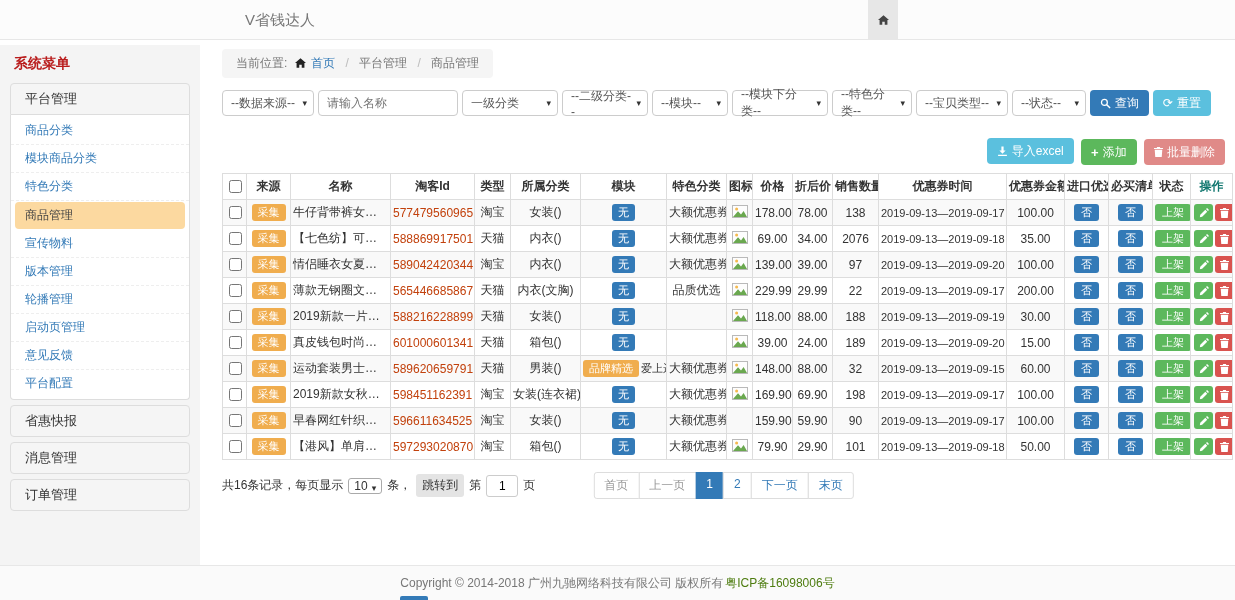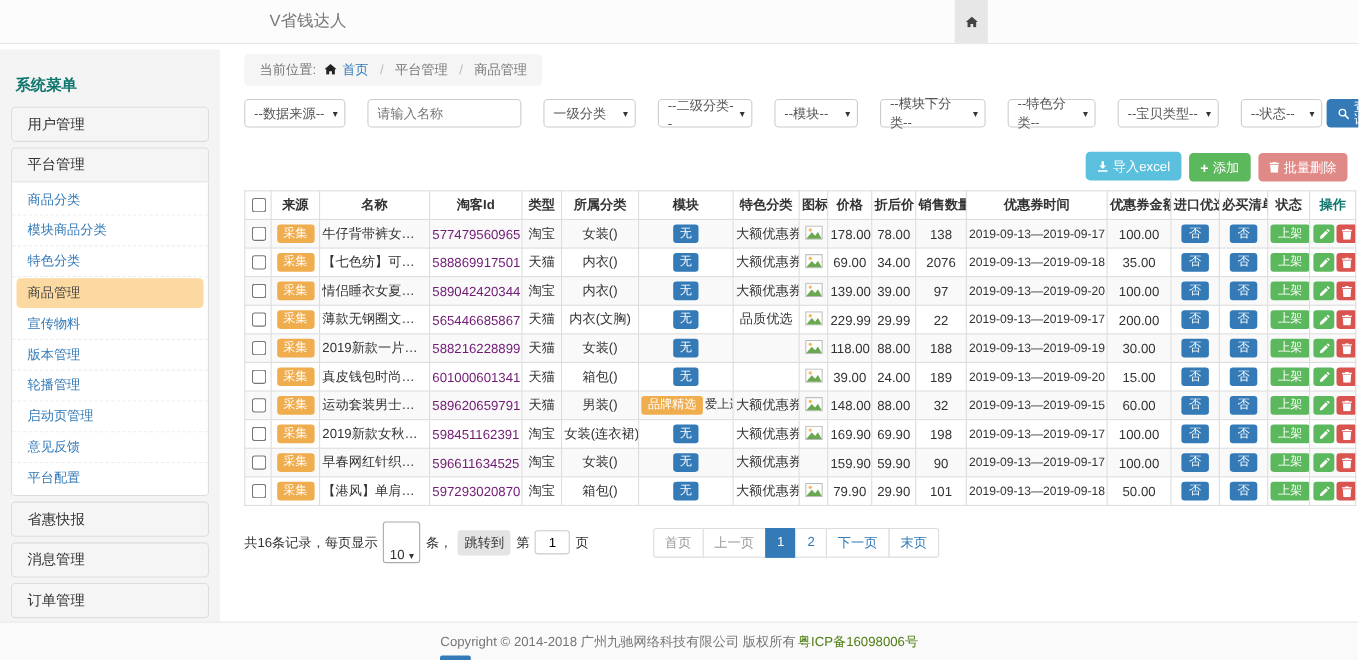--- a/index.html
+++ b/index.html
@@ -11,21 +11,21 @@
   .header{position:absolute;top:0;left:0;right:0;height:40px;background:#fcfcfc;border-bottom:1px solid #e7e7e7;z-index:4}
   .brand{position:absolute;left:245px;top:0;line-height:40px;font-size:15px;color:#777}
   .home-box{position:absolute;left:868px;top:0;width:30px;height:39px;background:#e7e7e7;
             display:flex;align-items:center;justify-content:center;color:#444;cursor:pointer}
   .welcome{position:absolute;left:908px;top:0;line-height:40px;font-size:12px;color:#555;cursor:pointer}
   .welcome .caret{font-size:9px;color:#555;margin-left:3px}
 
   
   .sidebar{position:absolute;top:45px;left:0;width:200px;bottom:35px;background:#f4f4f4;
            padding:8px 10px;overflow:hidden}
-  .sidebar-title{font-size:14px;font-weight:bold;color:#0f766e;margin:16px 0 10px 4px}
+  .sidebar-title{font-size:14px;font-weight:bold;color:#b91c1c;margin:2px 0 10px 4px}
   .menu-group{background:#f5f5f5;border:1px solid #ddd;border-radius:4px;padding:6px 14px;
               font-size:13px;color:#333;margin-bottom:5px;cursor:pointer}
   .menu-group.expanded{border-radius:4px 4px 0 0;margin-bottom:0}
   .submenu{background:#fff;border:1px solid #ddd;border-top:none;border-radius:0 0 4px 4px;
            margin-bottom:5px;padding:2px 0}
   .submenu-item{padding:5px 14px;font-size:12px;color:#337ab7;border-bottom:1px dashed #eee;cursor:pointer}
   .submenu-item:last-child{border-bottom:none}
   .submenu-item.active{background:#fcd9a0;border-radius:4px;margin:1px 4px;padding:5px 10px;
                        color:#444;border-bottom:none}
 
@@ -36,59 +36,59 @@
               font-size:12px;color:#777;margin-bottom:12px}
   .breadcrumb .home-link{color:#337ab7;text-decoration:none;cursor:pointer}
   .crumb-house{color:#222;margin:0 2px 0 4px;display:inline-block;vertical-align:-1px}
   .crumb-sep{margin:0 7px;color:#bbb}
 
   .filter-row{display:flex;gap:4px;align-items:center;margin-bottom:22px}
   .f-select{height:26px;border:1px solid #ccc;border-radius:4px;background:#fff;display:flex;
             align-items:center;justify-content:space-between;padding:0 6px 0 8px;font-size:12px;
             color:#555;cursor:pointer}
   .f-select .caret,.pp-select .caret{font-size:9px;color:#333;margin-left:4px}
-  .f0{width:92px}.f2{width:84px}.f3{width:86px}.f4{width:76px}.f5{width:96px}.f6{width:80px}.f7{width:92px}.f8{width:74px}
+  .f0{width:92px}.f2{width:96px}.f3{width:86px}.f4{width:76px}.f5{width:96px}.f6{width:80px}.f7{width:92px}.f8{width:74px}
   .f-input{height:26px;border:1px solid #ccc;border-radius:4px;padding:0 8px;font-size:12px;
            width:140px;color:#555;font-family:inherit}
   .btn{height:26px;border:none;border-radius:4px;color:#fff;font-size:12px;display:inline-flex;
        align-items:center;gap:4px;padding:12px 10px;cursor:pointer;font-family:inherit;line-height:1}
   .btn-primary{background:#337ab7}
   .btn-info{background:#5bc0de}
   .btn-success{background:#5cb85c}
   .btn-danger-light{background:#e08a88}
   .plus-glyph{font-size:13px;font-weight:bold}
 
   .actions{text-align:right;margin-bottom:8px}
   .actions .btn{margin-left:4px}
 
   table{width:100%;border-collapse:collapse;table-layout:fixed;font-size:12px}
   th,td{border:1px solid #ddd;padding:3px 2px;text-align:center;height:20px;overflow:hidden;white-space:nowrap}
   th{font-weight:bold;color:#333;background:#fff}
   tbody tr:nth-child(odd){background:#f9f9f9}
   .th-ops{color:#0f766e}
   .cell-name{text-overflow:ellipsis}
-  .cell-taoke{color:#701a75}
+  .cell-taoke{color:#c2410c}
   .cell-date{font-size:11px}
   .badge{display:inline-block;border-radius:3px;color:#fff;font-size:11px;padding:2px 6px;line-height:1.25}
   .badge-orange{background:#f0ad4e}
   .badge-blue{background:#337ab7}
   .module-text{margin-left:2px;font-size:11px;color:#333}
   .btn-xs{display:inline-block;border-radius:3px;color:#fff;font-size:11px;padding:2px 7px;
           line-height:1.25;cursor:pointer}
   .no-btn{background:#337ab7}
   .status-btn{background:#5cb85c}
   .op-btn{width:19px;height:17px;border-radius:3px;display:inline-flex;align-items:center;
           justify-content:center;margin:0 1px;cursor:pointer;vertical-align:middle}
   .op-edit{background:#5cb85c}
   .op-del{background:#d9534f}
   .ic{display:inline-flex;align-items:center;justify-content:center}
 
   .pager-row{position:relative;display:flex;align-items:center;margin-top:14px;font-size:12px;color:#333}
   .pager-left{display:flex;align-items:center;gap:5px}
-  .pp-select{height:38px;border:1px solid #aaa;border-radius:3px;display:inline-flex;align-items:flex-end;
+  .pp-select{height:16px;border:1px solid #aaa;border-radius:3px;display:inline-flex;align-items:flex-end;
              padding:0 5px;background:#fff;cursor:pointer}
   .jump-badge{background:#e4e4e4;padding:3px 6px;border-radius:3px;color:#333;cursor:pointer}
   .jump-input{width:32px;height:22px;border:1px solid #ccc;border-radius:3px;text-align:center;
               font-size:12px;font-family:inherit}
   .pages{position:absolute;left:50%;transform:translateX(-50%);display:flex}
   .page-btn{border:1px solid #ddd;padding:4px 10px;color:#337ab7;background:#fff;margin-left:-1px;
             cursor:pointer;font-size:12px}
   .page-btn.disabled{color:#999}
   .page-btn.active{background:#337ab7;color:#fff;border-color:#337ab7}
   .page-btn:first-child{border-radius:3px 0 0 3px;margin-left:0}
@@ -111,21 +111,20 @@
         <svg width="11" height="10" viewBox="0 0 16 14">
           <path fill="currentColor" d="M8 0L16 7h-2.3v7H9.8V9.6H6.2V14H2.3V7H0z"></path>
         </svg>
       </span>
   </div>
 </div>
 
 <div class="sidebar">
   <div class="sidebar-title">系统菜单</div>
   <div id="sidebar-menu">
-      <div class="menu-group">用户管理</div>
       <div class="menu-group expanded">平台管理</div>
       <div class="submenu">
         <div class="submenu-item">商品分类</div>
         <div class="submenu-item">模块商品分类</div>
         <div class="submenu-item">特色分类</div>
         <div class="submenu-item active">商品管理</div>
         <div class="submenu-item">宣传物料</div>
         <div class="submenu-item">版本管理</div>
         <div class="submenu-item">轮播管理</div>
         <div class="submenu-item">启动页管理</div>
@@ -148,21 +147,21 @@
         </svg>
       </span>
     <a class="home-link">首页</a>
     <span class="crumb-sep">/</span>
     <span>平台管理</span>
     <span class="crumb-sep">/</span>
     <span>商品管理</span>
   </div>
 
   <div class="filter-row">
-    <div id="filter-fields" style="display:flex;gap:20px;align-items:flex-end">
+    <div id="filter-fields" style="display:flex;gap:4px;align-items:flex-end">
         <div class="f-select f0">
           <span>--数据来源--</span>
           <span class="caret">▾</span>
         </div>
         <input class="f-input" placeholder="请输入名称" style="">
         <div class="f-select f2">
           <span>一级分类</span>
           <span class="caret">▾</span>
         </div>
         <div class="f-select f3">

